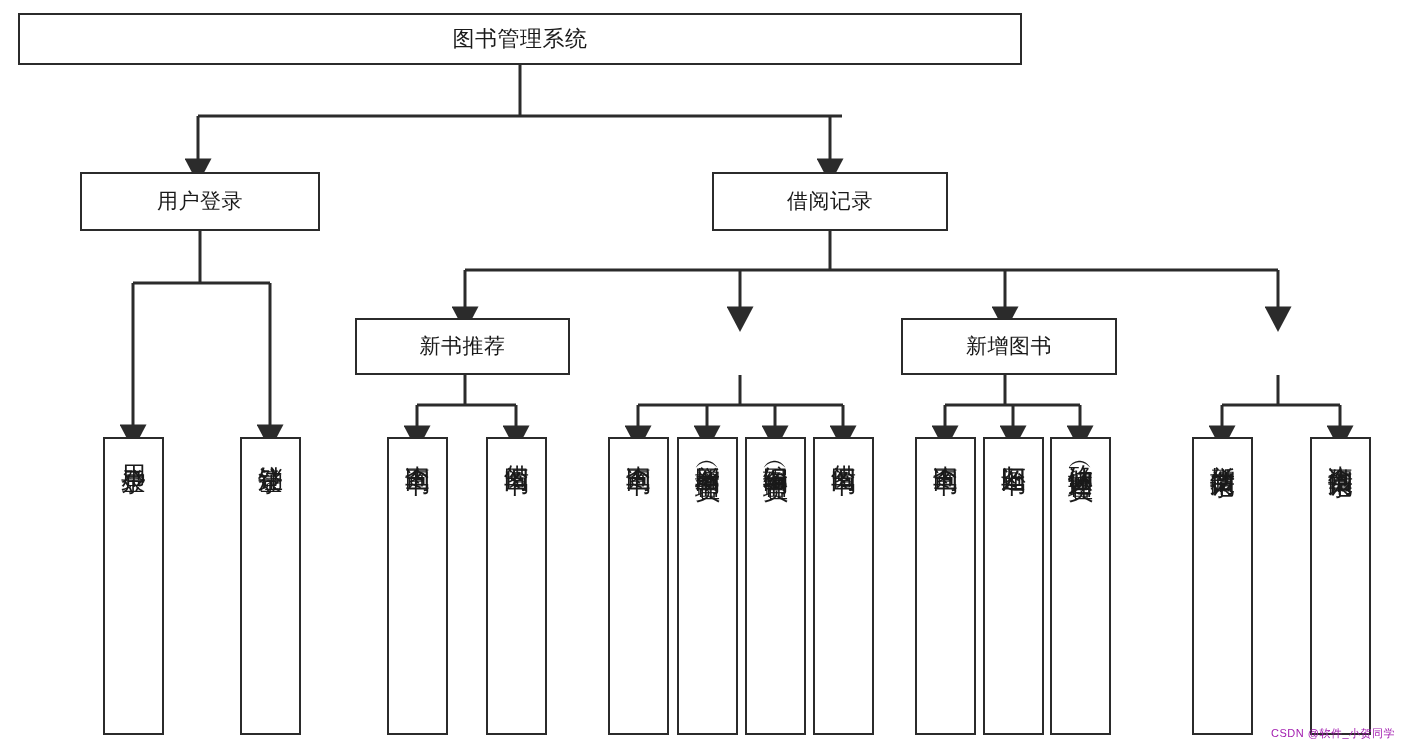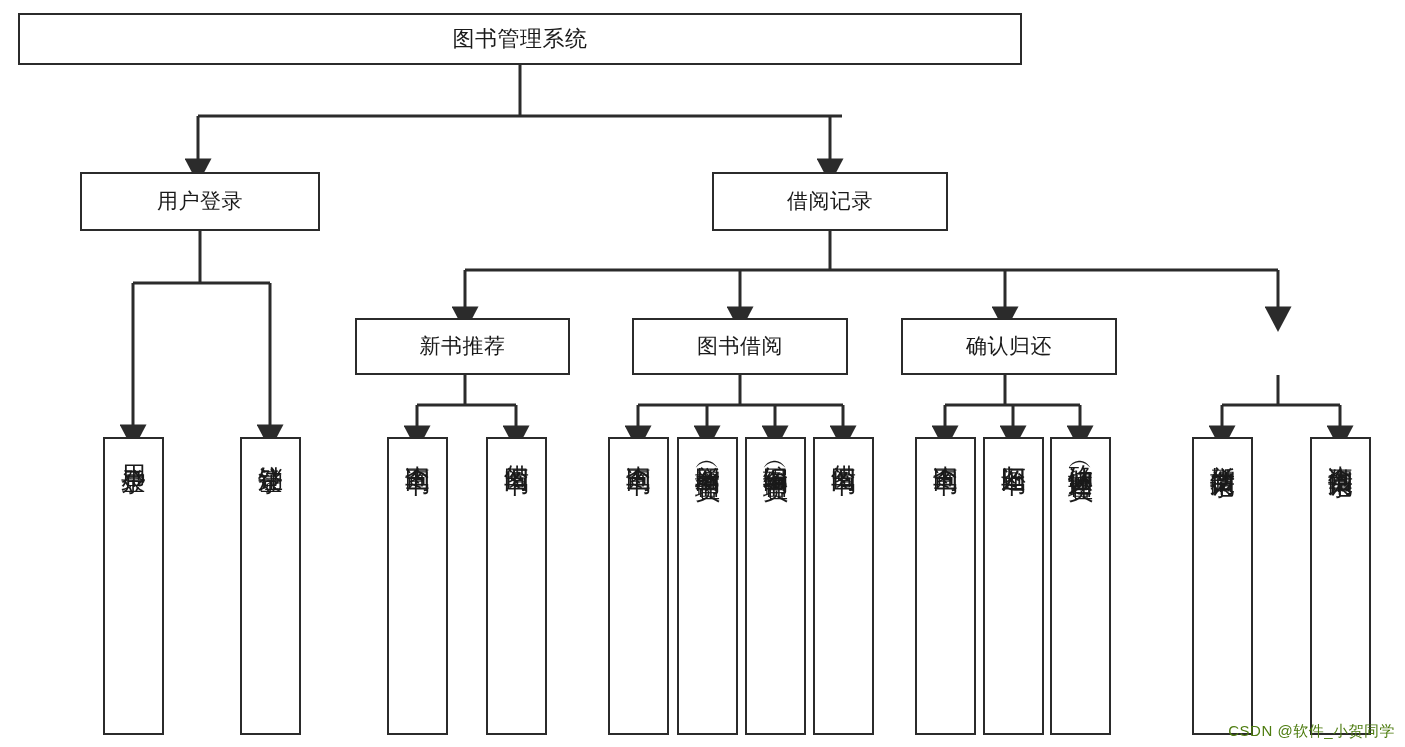--- a/index.html
+++ b/index.html
@@ -61,22 +61,22 @@
     white-space: nowrap;
   }
   .node.root .node-label { font-size: 22px; }
   .node.level1 .node-label { font-size: 21px; }
   .node.level2 .node-label { font-size: 21px; }
 
   #watermark {
     position: absolute;
     right: 10px;
     bottom: 6px;
-    font-size: 15px;
-    color: #4d7c0f;
+    font-size: 11px;
+    color: #a21caf;
     white-space: nowrap;
     letter-spacing: 0.5px;
     margin-top: 12px;
   }
 </style>
 </head>
 <body>
 
 <div id="diagram-root">
 
@@ -139,26 +139,23 @@
   </div>
 
   <div class="node horizontal level1" style="left:712px; top:172px; width:236px; height:59px;">
     <span class="node-label">借阅记录</span>
   </div>
 
   <div class="node horizontal level2" style="left:355px; top:318px; width:215px; height:57px;">
     <span class="node-label">新书推荐</span>
   </div>
 
-  <div class="node horizontal level2" style="left:632px; top:318px; width:216px; height:57px;">
-    <span class="node-label">图书借阅</span>
-  </div>
 
   <div class="node horizontal level2" style="left:901px; top:318px; width:216px; height:57px;">
-    <span class="node-label">确认归还</span>
+    <span class="node-label">新增图书</span>
   </div>
 
 
   <div class="node vertical" style="left:103px; top:437px; width:61px; height:298px;">
     <span class="node-label">用户登录</span>
   </div>
 
   <div class="node vertical" style="left:240px; top:437px; width:61px; height:298px;">
     <span class="node-label">注销登录</span>
   </div>

